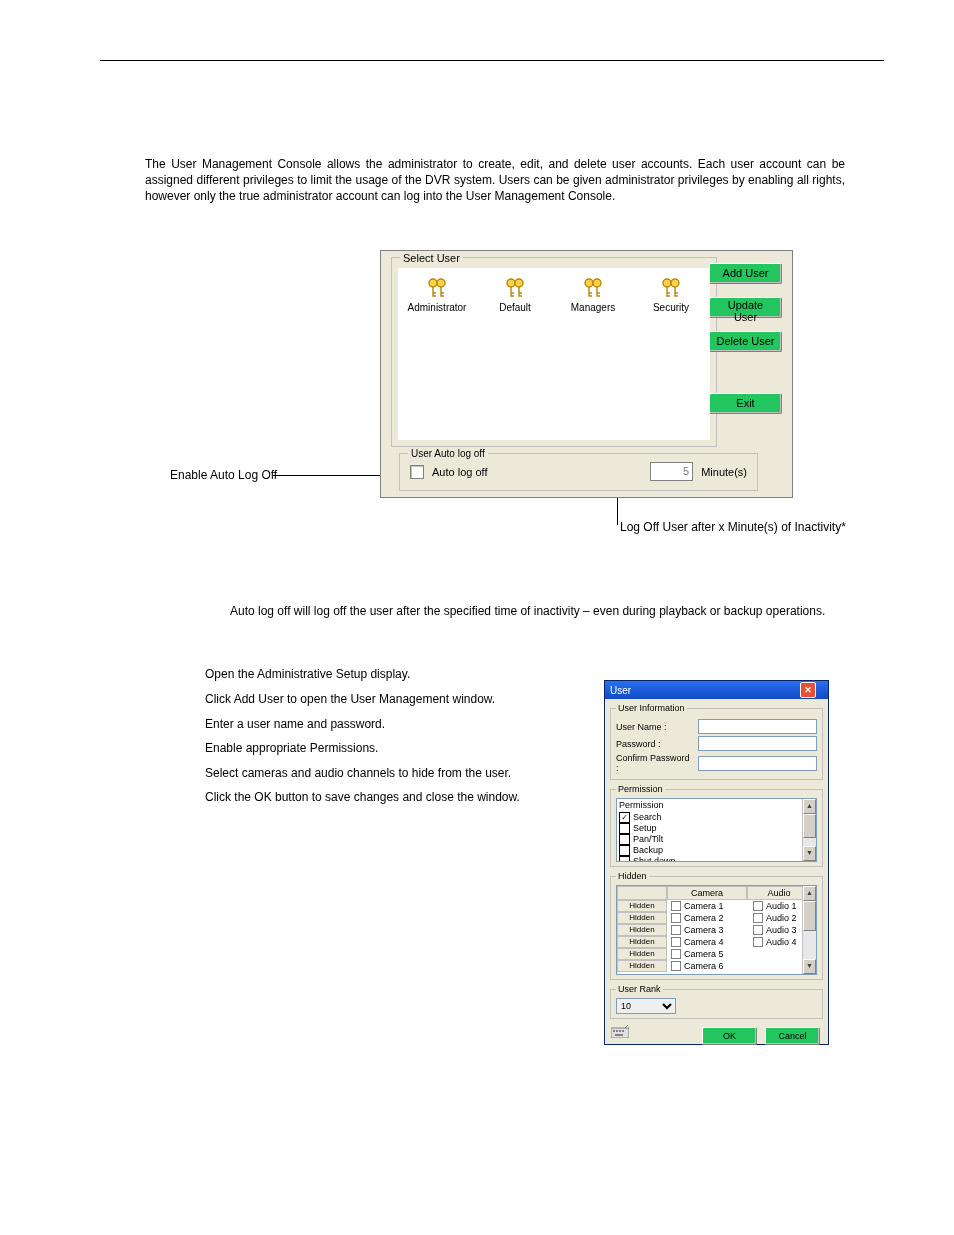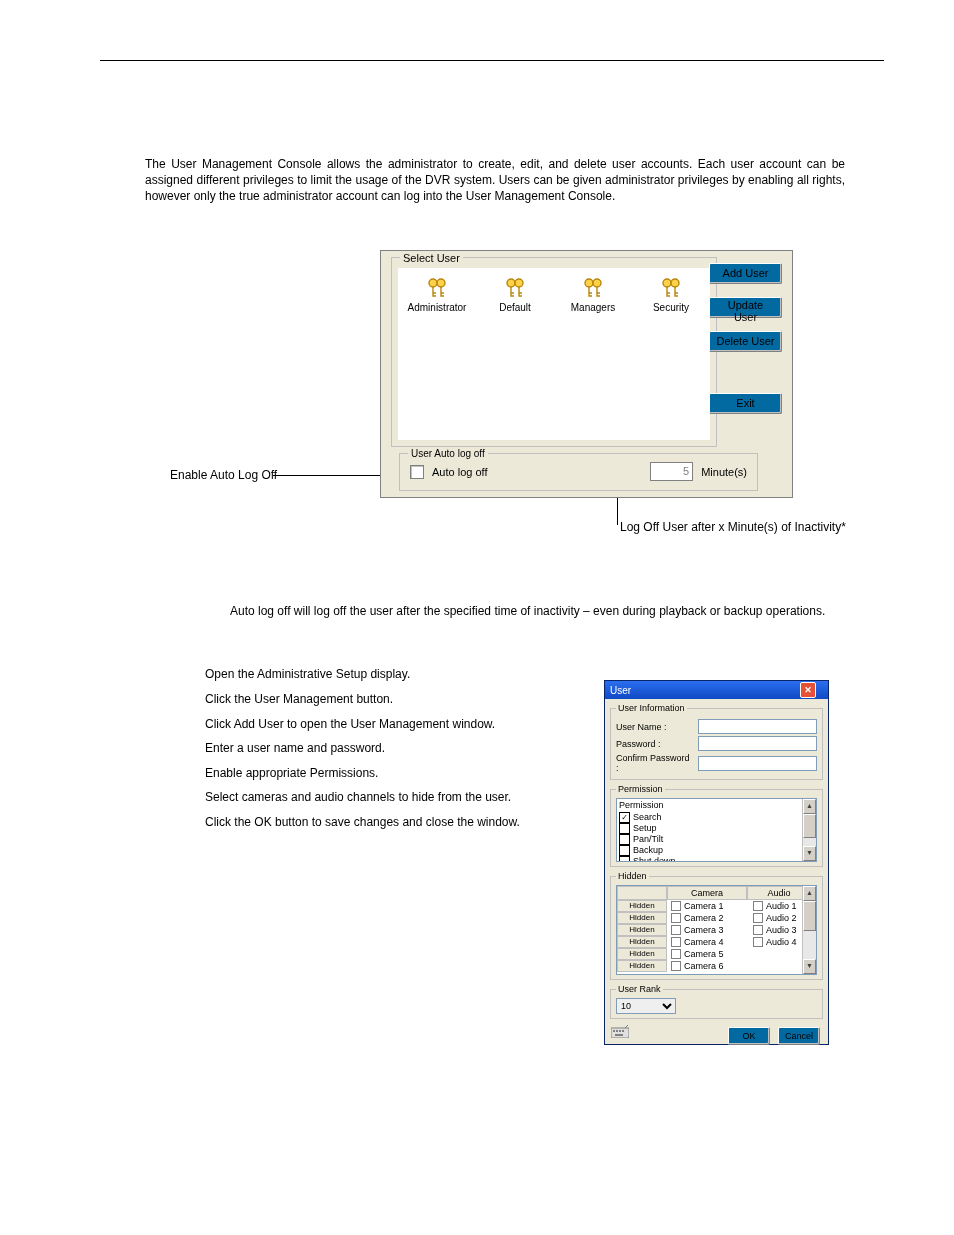--- a/index.html
+++ b/index.html
@@ -80,21 +80,21 @@
   }
   .user-item svg { display: block; margin: 0 auto 2px; }
   .shot1 .btncol {
     position: absolute;
     right: 10px; top: 12px;
     width: 73px;
     display: flex; flex-direction: column; gap: 13px;
   }
   .winbtn {
     height: 21px;
-    background: #0369a1;
+    background: #22c55e;
     border: 1px solid #808080;
     border-top-color: #fff; border-left-color: #fff;
     font-size: 11px;
     font-family: Tahoma, sans-serif;
     cursor: pointer;
     border-radius: 2px;
     box-shadow: inset -1px -1px 0 #c0c0c0;
   }
   .shot1 .btncol .gap { height: 15px; }
   .shot1 .auto-group {
@@ -204,21 +204,21 @@
   .shot2 .hrow { display:flex; height:12px; align-items:center;}
   .shot2 .hrow .c0{width:48px; text-align:center; border:1px solid #c0c0c0; background:#ece9d8; font-size:8px; line-height:10px;}
   .shot2 .hrow .c1{width:78px; padding-left:4px; display:flex; align-items:center; gap:3px;}
   .shot2 .hrow .c2{width:62px; padding-left:4px; display:flex; align-items:center; gap:3px;}
   .shot2 .hrow .sc { width:8px; height:8px; border:1px solid #808080; background:#fff;}
   .shot2 .rank select {
     width:60px; height:16px; font-size:9px;
     border:1px solid #7f9db9;
   }
   .shot2 .dlg-btns { display:flex; justify-content:flex-end; gap:8px; padding:4px 8px;}
-  .shot2 .dlg-btns .winbtn{ width:42px; height:18px; font-size:9px;}
+  .shot2 .dlg-btns .winbtn{ width:55px; height:18px; font-size:9px;}
   .shot2 .kb-icon { position:absolute; left:6px; bottom:6px; width:18px; height:14px;}
 </style>
 </head>
 <body>
 
 <div class="page">
   <div class="rule"></div>
 
   <p class="intro">The User Management Console allows the administrator to create, edit, and delete user accounts. Each user account can be assigned different privileges to limit the usage of the DVR system. Users can be given administrator privileges by enabling all rights, however only the true administrator account can log into the User Management Console.</p>
 
@@ -298,21 +298,20 @@
       </div>
     </div>
   </div>
 
   <div class="notes">
     <div>Auto log off will log off the user after the specified time of inactivity – even during playback or backup operations.</div>
   </div>
 
   <div class="steps">
     <div>Open the Administrative Setup display.</div>
-    <div>Click the User Management button.</div>
     <div>Click Add User to open the User Management window.</div>
     <div>Enter a user name and password.</div>
     <div>Enable appropriate Permissions.</div>
     <div>Select cameras and audio channels to hide from the user.</div>
     <div>Click the OK button to save changes and close the window.</div>
   </div>
 
   <div class="shot2">
     <div class="titlebar">
       <span>User</span>

